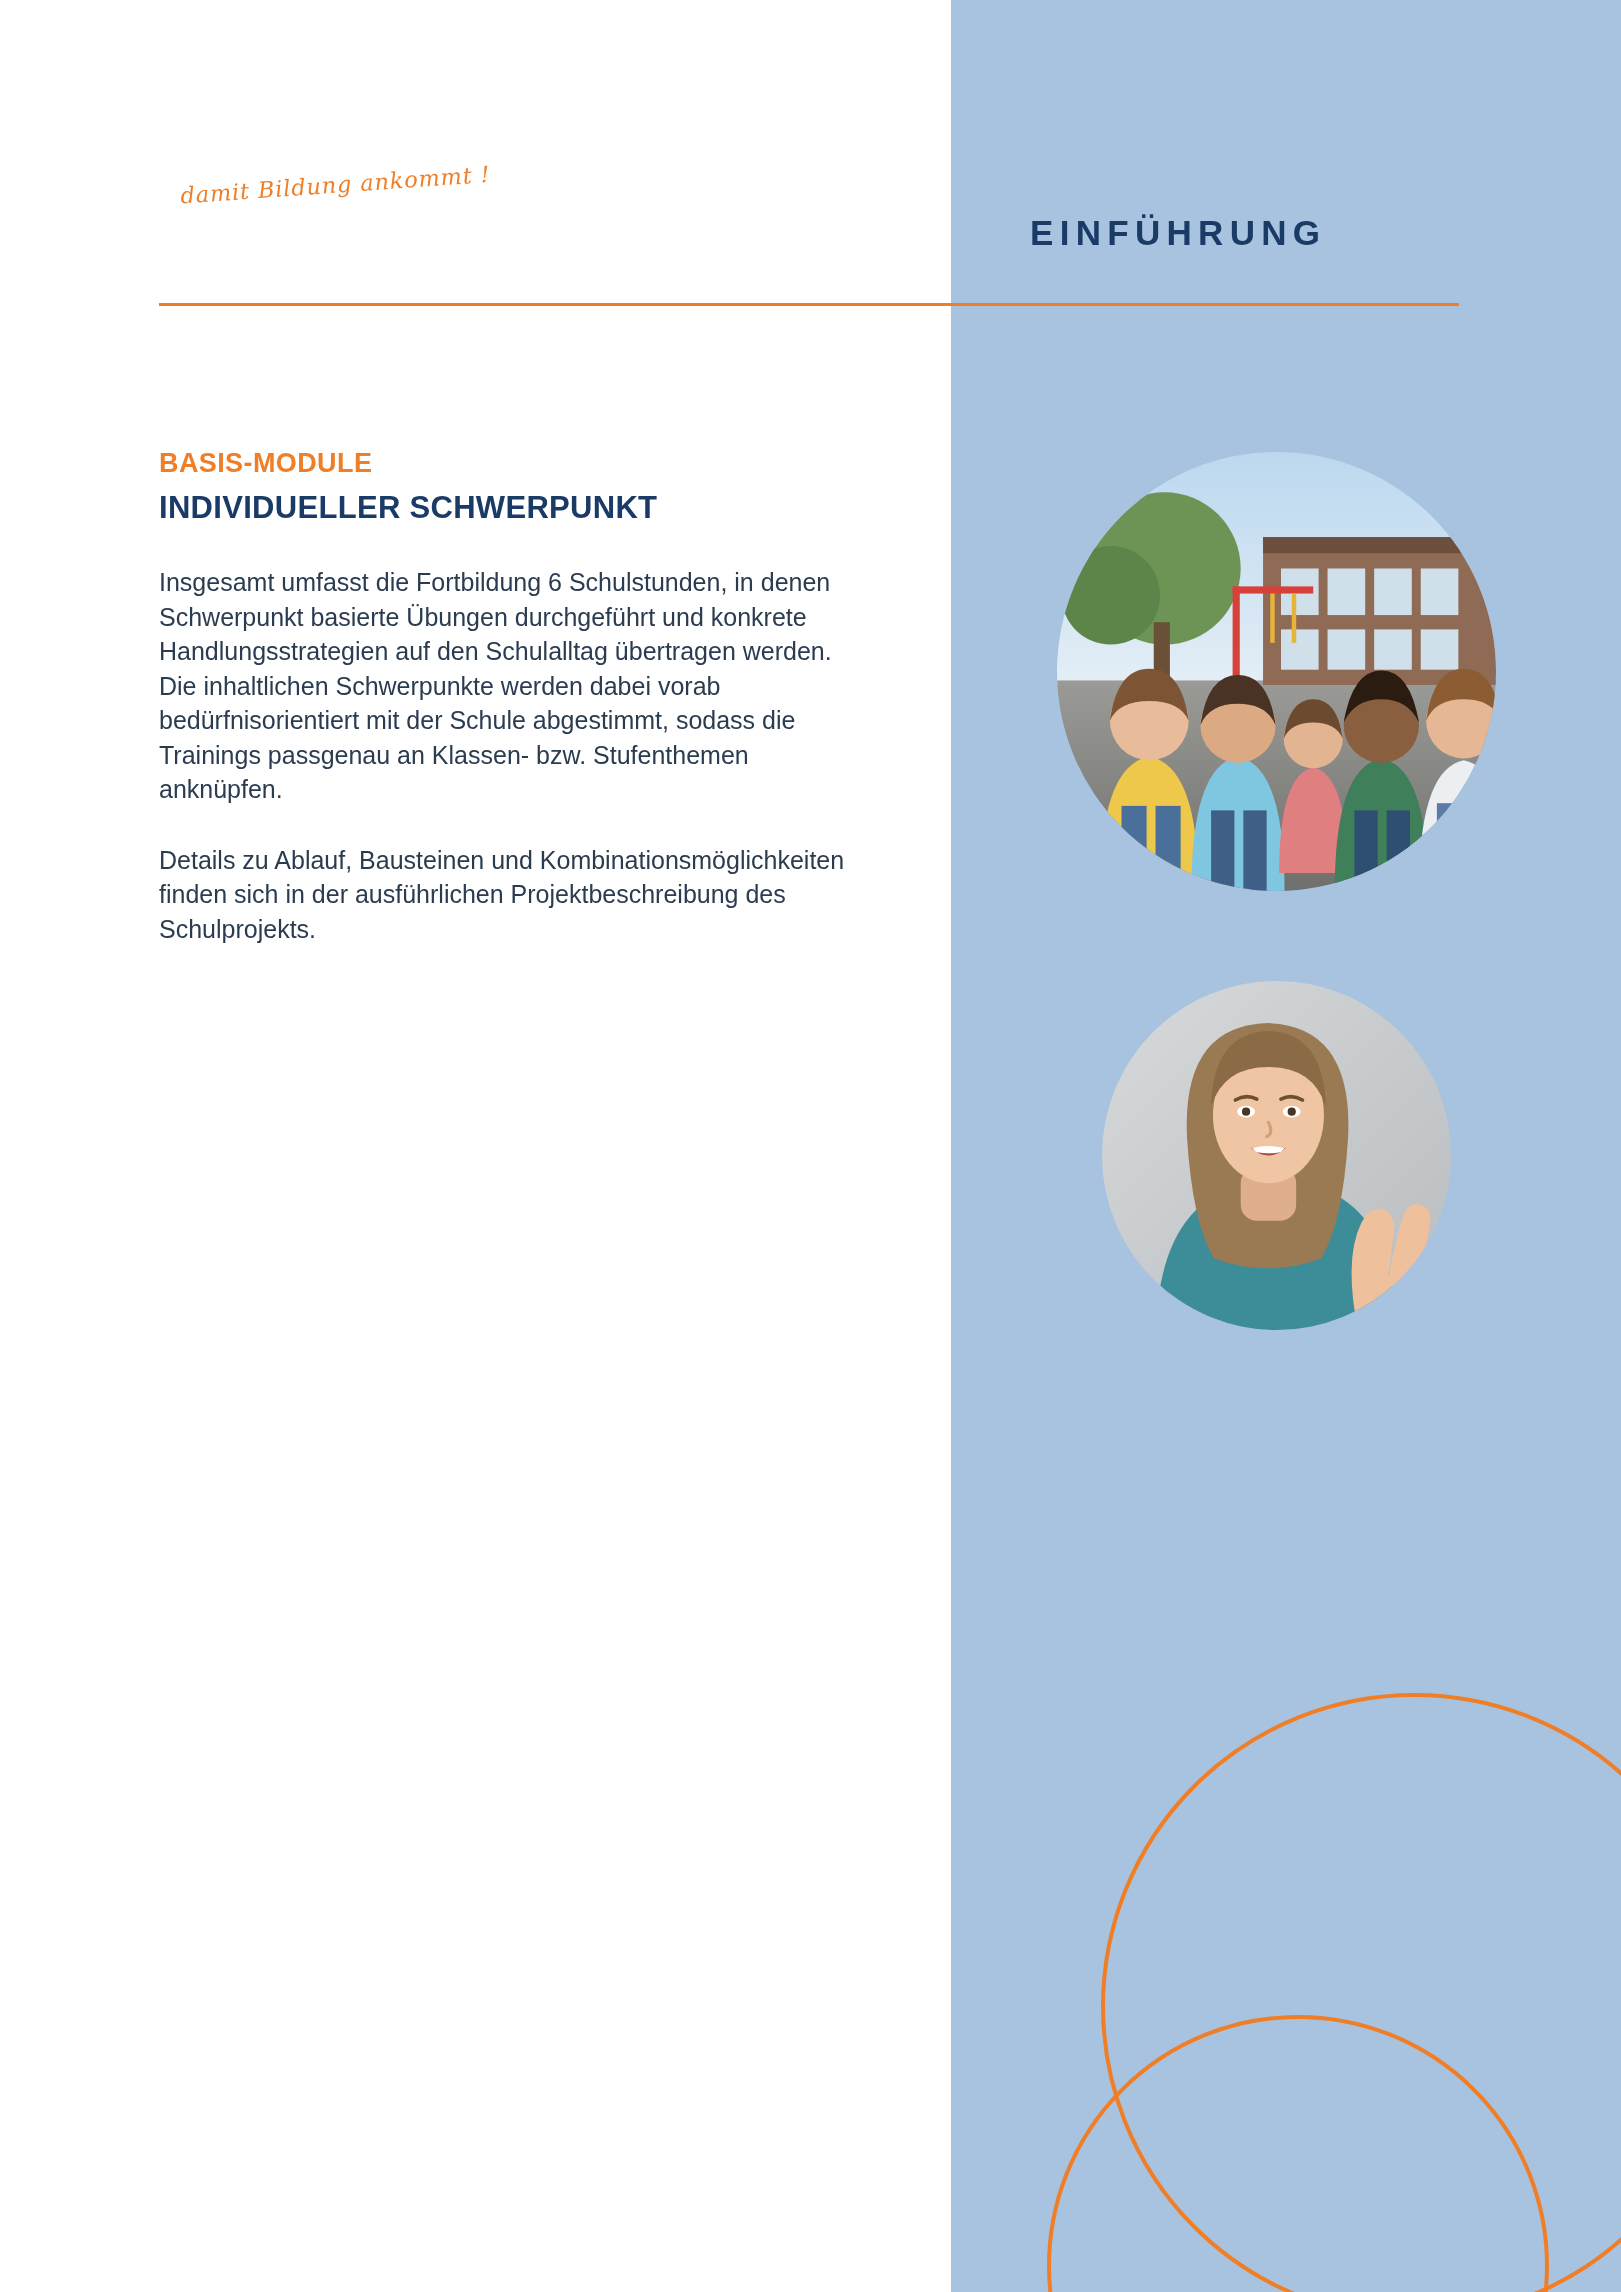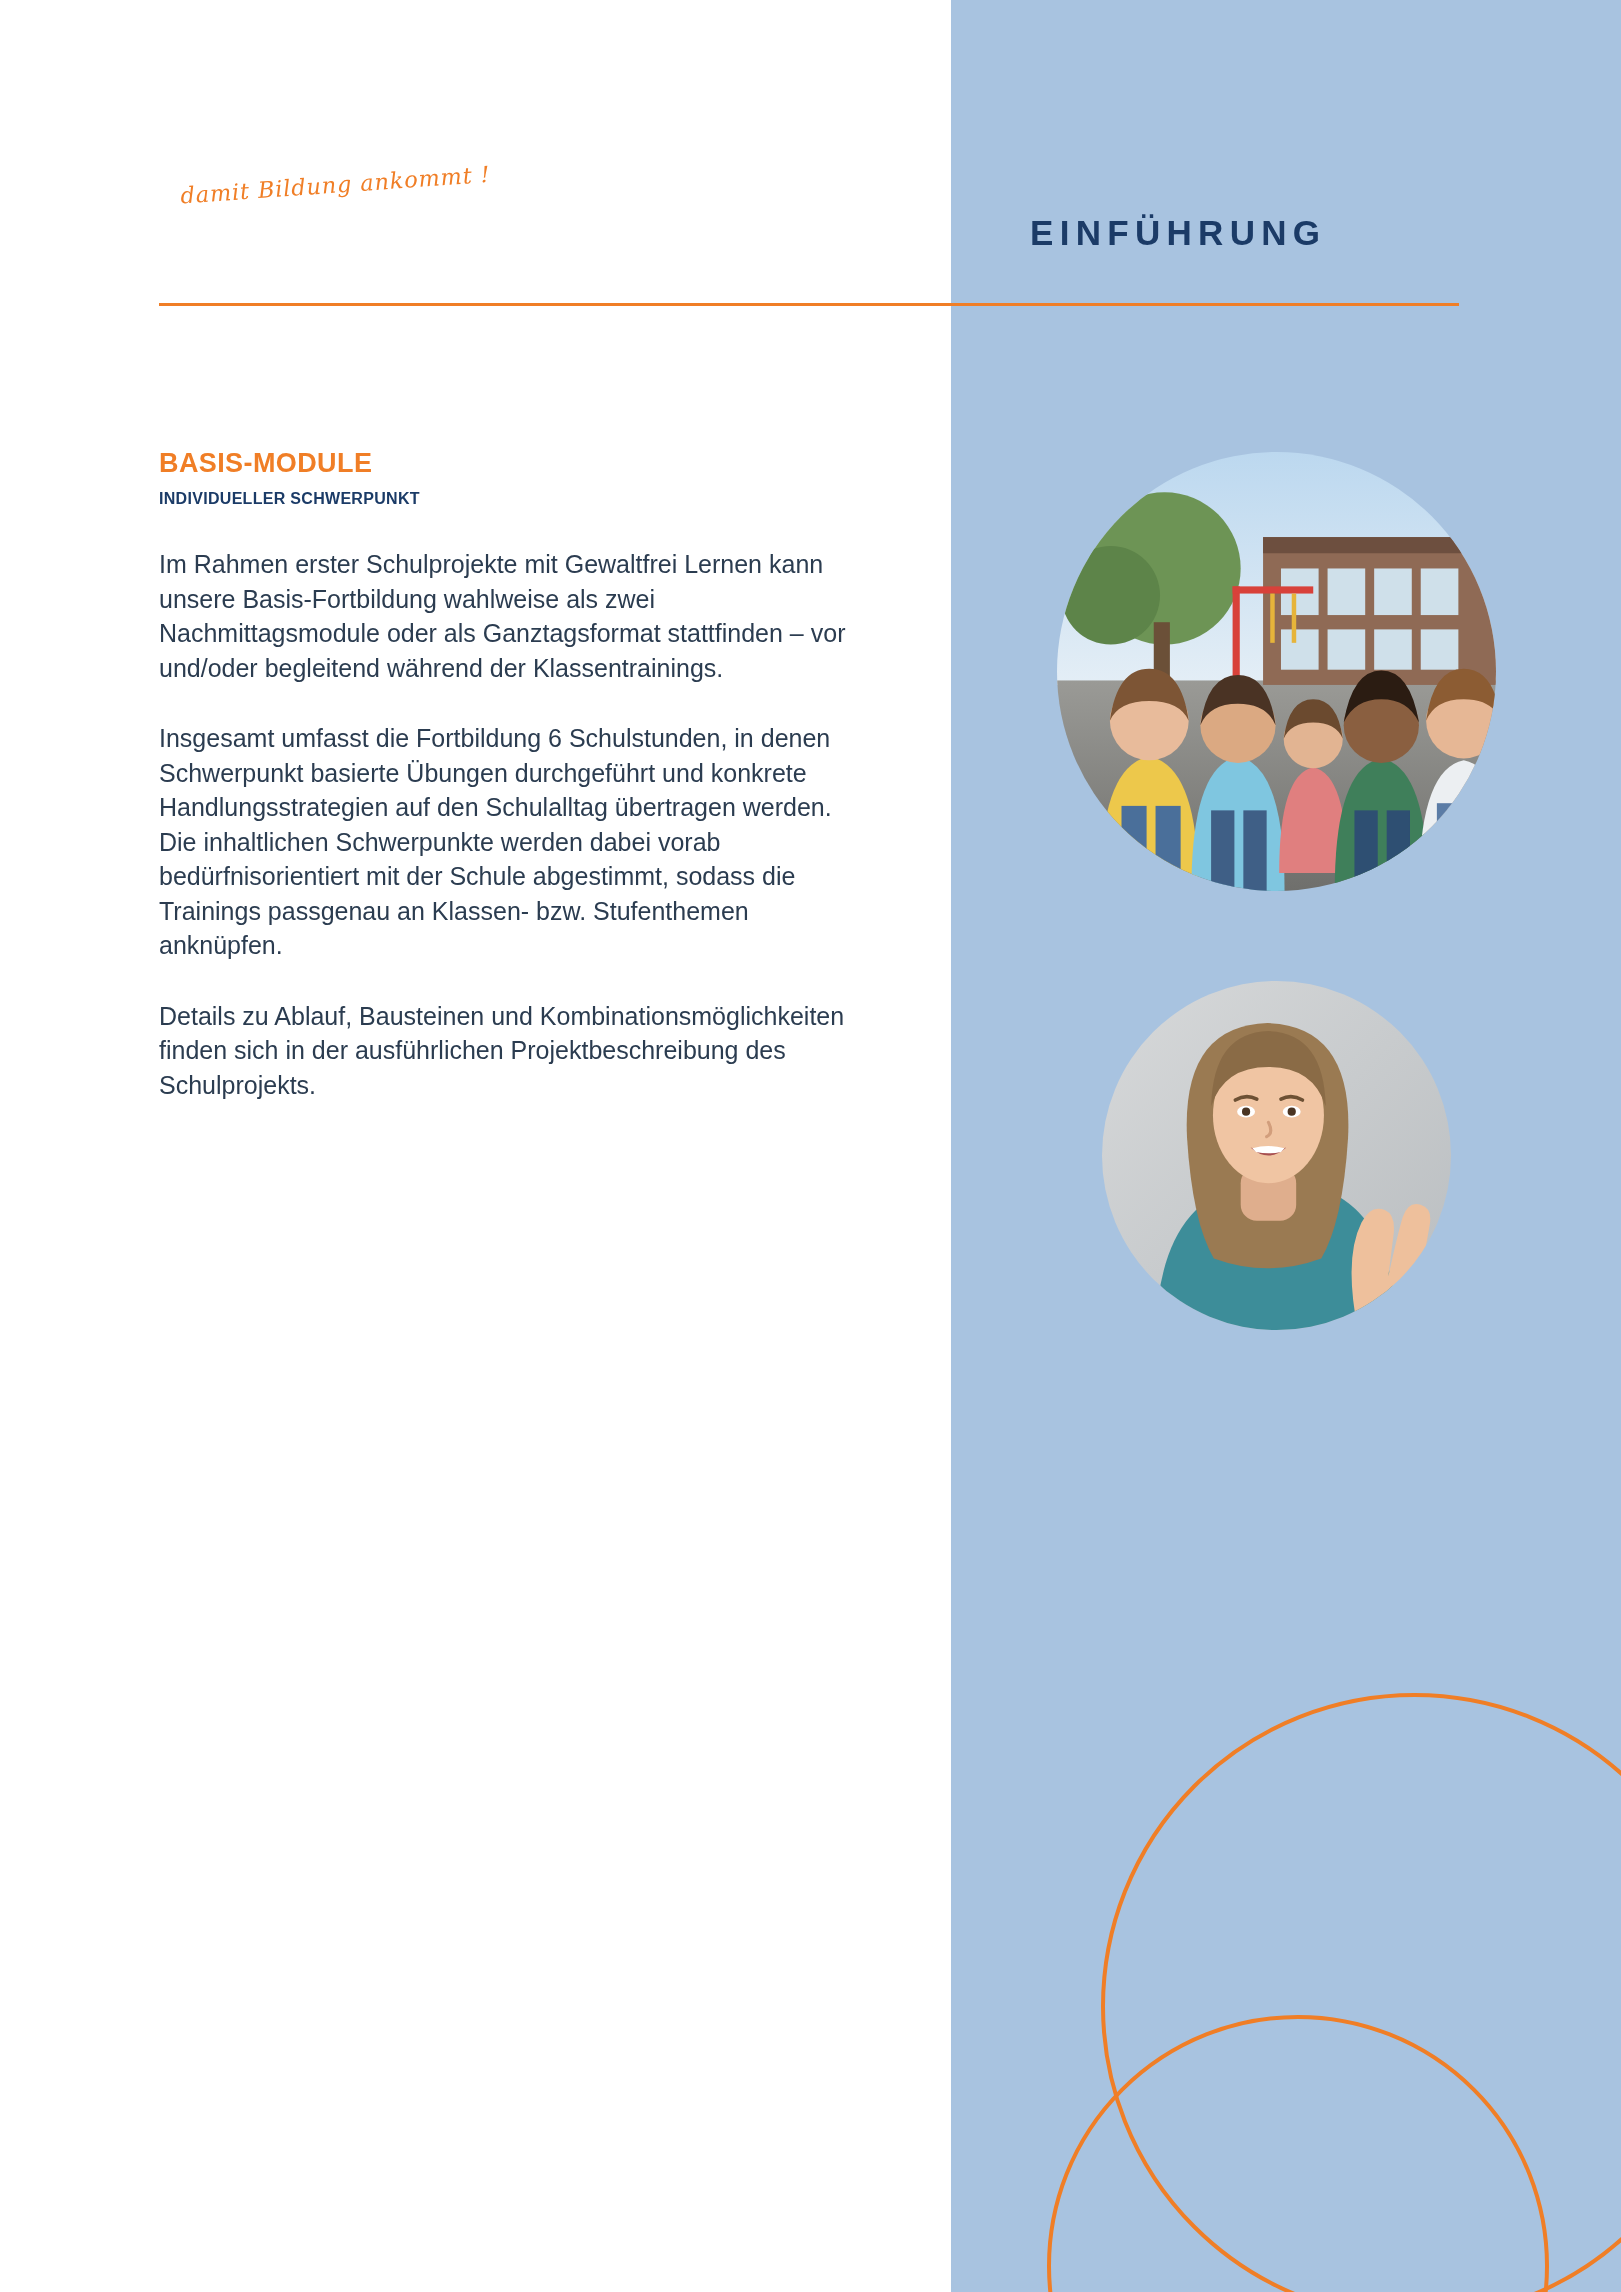--- a/index.html
+++ b/index.html
@@ -110,21 +110,21 @@
     width: 690px;
   }
   #kicker {
     font-size: 27px;
     font-weight: bold;
     color: #f07e26;
     letter-spacing: 0.4px;
     margin: 0 0 5px 0;
   }
   #headline {
-    font-size: 16px;
+    font-size: 31px;
     font-weight: bold;
     color: #1b3b67;
     letter-spacing: 0.3px;
     margin: 11px 0 39px 0;
   }
   .body-para {
     font-size: 25px;
     line-height: 1.38;
     color: #2b3c50;
     margin: 0 0 36px 0;
@@ -166,21 +166,20 @@
     <div id="logo-tagline">damit Bildung ankommt !</div>
   </div>
 
   <div id="header-rule"></div>
 
   <div id="section-title">EINFÜHRUNG</div>
 
   <div id="content">
     <div id="kicker">BASIS-MODULE</div>
     <div id="headline">INDIVIDUELLER SCHWERPUNKT</div>
-    <p class="body-para">Im Rahmen erster Schulprojekte mit Gewaltfrei Lernen kann unsere Basis-Fortbildung wahlweise als zwei Nachmittagsmodule oder als Ganztagsformat stattfinden –  vor und/oder begleitend während der Klassentrainings.</p>
     <p class="body-para">Insgesamt umfasst die Fortbildung 6 Schulstunden, in denen Schwerpunkt basierte Übungen durchgeführt und konkrete Handlungsstrategien auf den Schulalltag übertragen werden.
 Die inhaltlichen Schwerpunkte werden dabei vorab bedürfnisorientiert mit der Schule abgestimmt, sodass die Trainings passgenau an Klassen- bzw. Stufenthemen anknüpfen.</p>
     <p class="body-para">Details zu Ablauf, Bausteinen und Kombinationsmöglichkeiten finden sich in der ausführlichen Projektbeschreibung des Schulprojekts.</p>
   </div>
 
   <div class="photo" id="photo-schoolyard">
     <svg viewBox="0 0 490 490" preserveAspectRatio="xMidYMid slice" aria-hidden="true">
       <defs>
         <linearGradient id="sky1" x1="0" y1="0" x2="0" y2="1">
           <stop offset="0%" stop-color="#bcd8ef"></stop>

